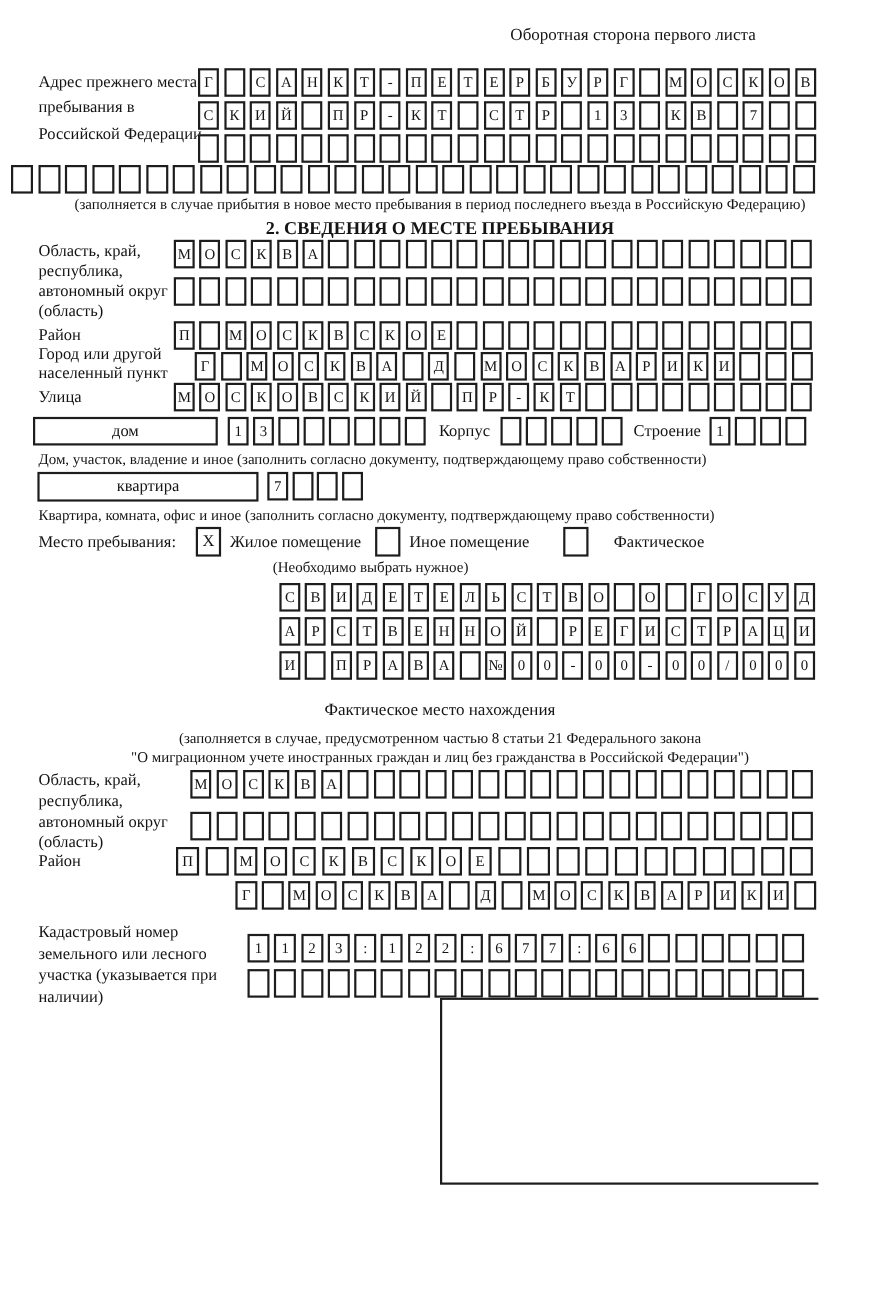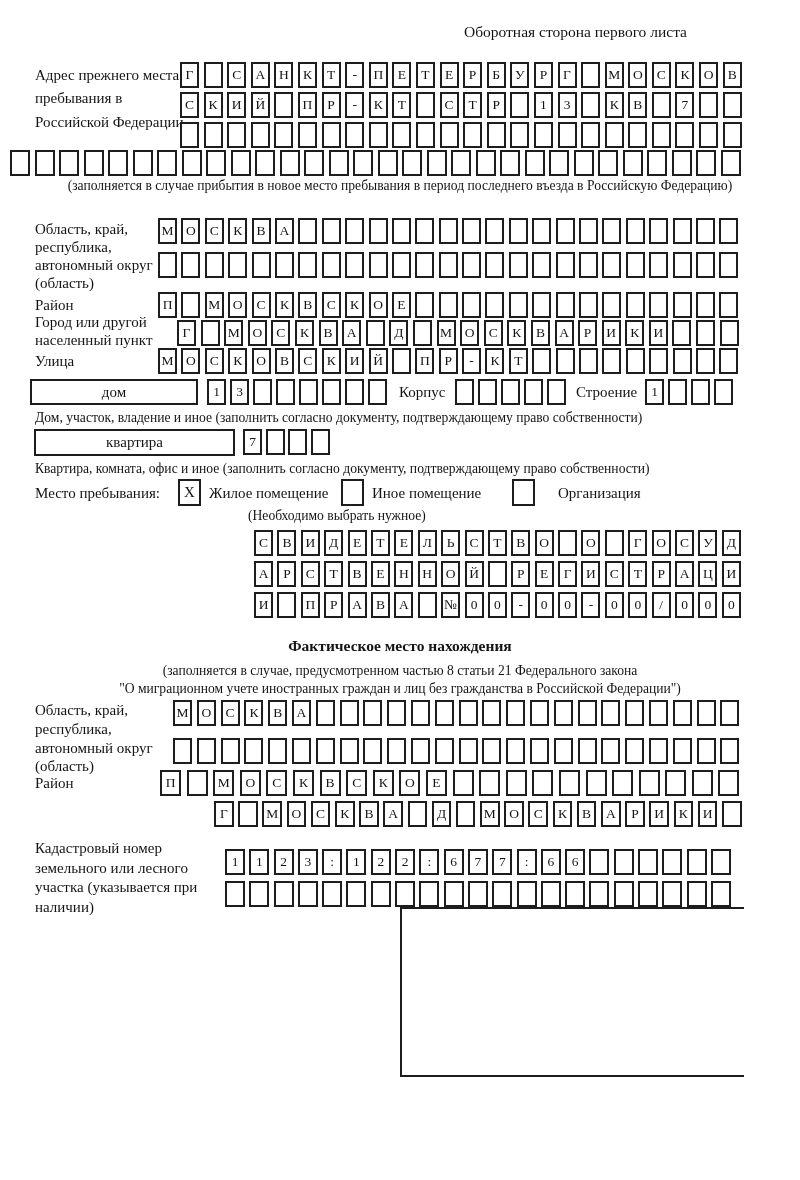--- a/index.html
+++ b/index.html
@@ -18,21 +18,21 @@
   .g24b .cell{width:19px;margin-right:4.8px}
   .g30  .cell{width:20px;margin-right:4.5px}
   .g21  .cell{width:19px;margin-right:4.4px}
   .g22  .cell{width:21px;margin-right:5.6px}
   .g22b .cell{width:19.6px;margin-right:4.6px}
   .kad  .cell{width:20px;margin-right:4.3px}
   .g8 .cell,.g5 .cell,.g4 .cell{width:19px;margin-right:4px}
   .g4k .cell{width:19px;margin-right:3.5px}
   .note{font-size:13.6px}
   .center{text-align:center}
-  .bold{font-weight:bold}
+  .bold{font-weight:normal}
   .title{font-size:16.5px;font-weight:bold}
   .wbox{border:2px solid #1d1d1d;display:flex;align-items:center;justify-content:center;font-size:15px;background:#fff}
   .chk{width:23px;height:27px;border:2px solid #1d1d1d;display:flex;align-items:center;justify-content:center;
        font-size:15px;background:#fff}
   .bigbox{border:2px solid #1d1d1d;background:#fff}
 </style>
 </head>
 <body>
 
 <div class="page">
@@ -145,20 +145,21 @@
       <span class="cell"></span>
       <span class="cell"></span>
       <span class="cell"></span>
       <span class="cell"></span>
       <span class="cell"></span>
       <span class="cell"></span>
       <span class="cell"></span>
     </div>
   <div class="abs note center" style="left:0;top:178px;width:800px">(заполняется в случае прибытия в новое место пребывания в период последнего въезда в Российскую Федерацию)</div>
 
+  <div class="abs title center" style="left:0;top:198px;width:800px">2. СВЕДЕНИЯ О МЕСТЕ ПРЕБЫВАНИЯ</div>
 
   <div class="abs lbl tight" style="left:35px;top:220px;width:118px;line-height:1.2">Область, край, республика, автономный округ (область)</div>
   <div class="abs cells g25" style="left:158px;top:218px">
       <span class="cell">М</span>
       <span class="cell">О</span>
       <span class="cell">С</span>
       <span class="cell">К</span>
       <span class="cell">В</span>
       <span class="cell">А</span>
       <span class="cell"></span>
@@ -331,21 +332,21 @@
       <span class="cell"></span>
     </div>
   <div class="abs note" style="left:35px;top:461px">Квартира, комната, офис и иное (заполнить согласно документу, подтверждающему право собственности)</div>
 
   <div class="abs lbl" style="left:35px;top:483px">Место пребывания:</div>
   <div class="abs chk" style="left:178px;top:479px">X</div>
   <div class="abs lbl" style="left:209px;top:483px">Жилое помещение</div>
   <div class="abs chk" style="left:341px;top:479px"></div>
   <div class="abs lbl" style="left:372px;top:483px">Иное помещение</div>
   <div class="abs chk" style="left:512px;top:479px"></div>
-  <div class="abs lbl" style="left:558px;top:483px">Организация</div>
+  <div class="abs lbl" style="left:558px;top:483px">Фактическое</div>
   <div class="abs note" style="left:248px;top:508px">(Необходимо выбрать нужное)</div>
 
   <div class="abs cells g21" style="left:254px;top:530px">
       <span class="cell">С</span>
       <span class="cell">В</span>
       <span class="cell">И</span>
       <span class="cell">Д</span>
       <span class="cell">Е</span>
       <span class="cell">Т</span>
       <span class="cell">Е</span>

